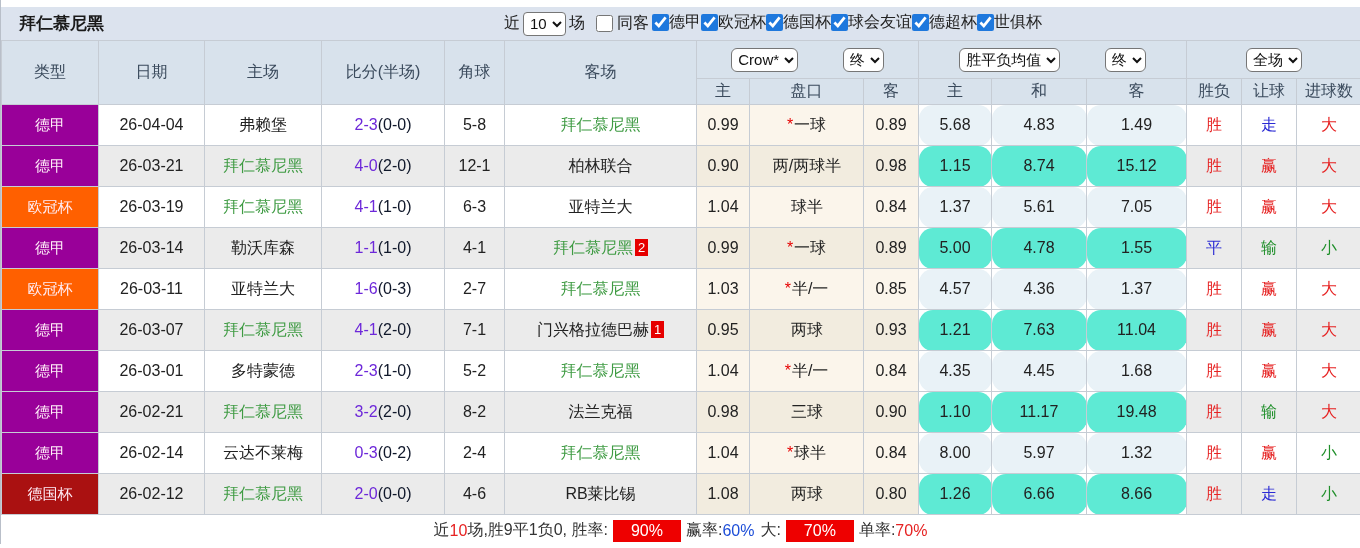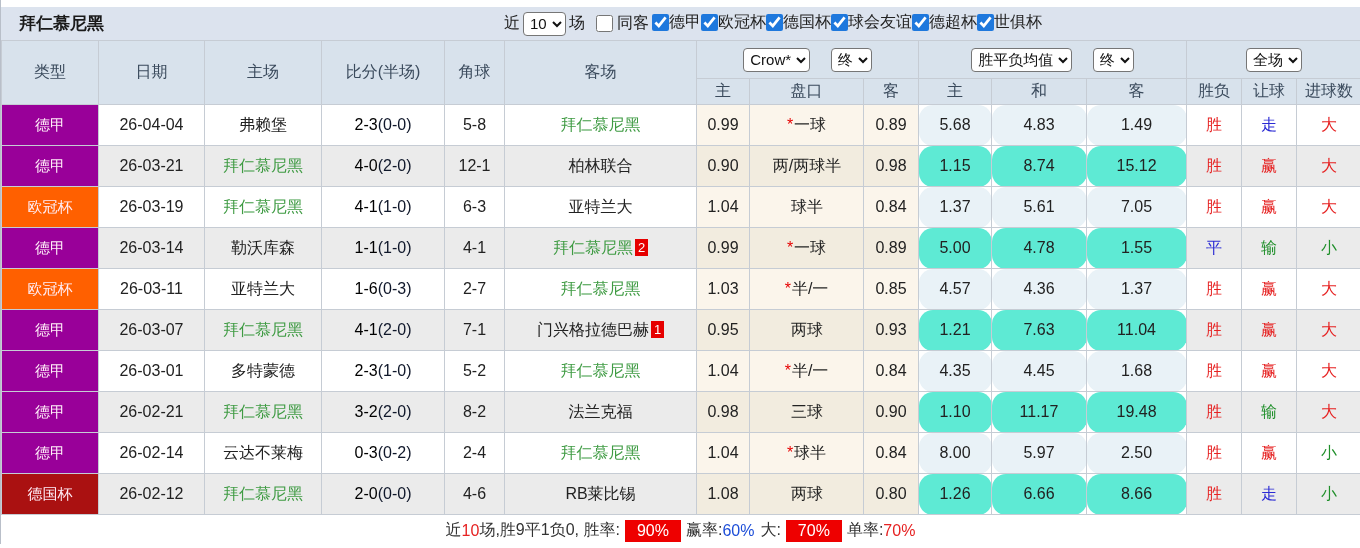--- a/index.html
+++ b/index.html
@@ -16,40 +16,40 @@
   .league-filter input[type="checkbox"] { margin: 0; }
   .league-filter label { display: inline-flex; align-items: center; }
 
   
   table { border-collapse: collapse; table-layout: fixed; width: 1360px; }
   th, td { border: 1px solid #c6ccd4; text-align: center; overflow: hidden; padding: 0; }
   thead th { background: #d8e2ec; font-weight: normal; color: #3a4a5c; font-size: 16px; }
   thead tr.dd-row th { height: 38px; }
   thead tr.sub-row th { height: 26px; }
   .dd-cell { background: #d8e2ec; }
-  .dd-cell select { margin: 0 8px; }
+  .dd-cell select { margin: 0 20px; border-radius: 6px; }
   tbody td { height: 41px; font-size: 16px; color: #222; background: #fff; }
   tbody tr.even td { background: #ebebeb; }
   td.league { color: #ffeef8; font-size: 15px; }
   tbody td.crow-cell { background: #fbf5eb; }
   tbody tr.even td.crow-cell { background: #f2ecdf; }
   tbody td.odd-cell { background: #e9f2f7; border-radius: 14px; }
   tbody tr.even td.odd-cell { background: #5eead4; }
   .bayern { color: #3f9b43; }
-  .score-main { color: #000000; }
+  .score-main { color: #6d28d9; }
   .score-half { color: #0f172a; }
   .star { color: var(--badge-red, #e60000); margin-right: 1px; }
   .num-badge { background: var(--badge-red, #e60000); color: #fff; font-size: 13px; padding: 0 3px; margin-left: 2px; display: inline-block; line-height: 17px; vertical-align: 1px; }
   .c-red { color: #e62222; }
   .c-blue { color: #2a2ad4; }
   .c-green { color: #1f8f2a; }
 
   
   .footer { height: 31px; display: flex; align-items: center; justify-content: center; font-size: 16px; color: #333; }
-  .hl-red { background: var(--rate-highlight, #ee0000); color: #fff; padding: 2px 12px; margin: 0 5px; }
+  .hl-red { background: var(--rate-highlight, #ee0000); color: #fff; padding: 2px 18px; margin: 0 5px; }
   .v-blue { color: #1d4ed8; }
   .v-red { color: #e62222; }
 </style>
 </head>
 <body>
 
 <div class="page">
 
   <div class="titlebar">
     <span class="title">拜仁慕尼黑</span>
@@ -273,21 +273,21 @@
       <td>26-02-14</td>
       <td><span class="team-name home-name">云达不莱梅</span></td>
       <td><span class="score-main">0-3</span><span class="score-half">(0-2)</span></td>
       <td>2-4</td>
       <td><span class="team-name away-name bayern">拜仁慕尼黑</span></td>
       <td class="crow-cell">1.04</td>
       <td class="crow-cell"><span class="star">*</span><span>球半</span></td>
       <td class="crow-cell">0.84</td>
       <td class="odd-cell">8.00</td>
       <td class="odd-cell">5.97</td>
-      <td class="odd-cell">2.50</td>
+      <td class="odd-cell">1.32</td>
       <td class="res c-red">胜</td>
       <td class="res c-red">赢</td>
       <td class="res c-green">小</td>
     </tr>
         <tr class="even">
       <td class="league" style="background: rgb(170, 17, 17);">德国杯</td>
       <td>26-02-12</td>
       <td><span class="team-name home-name bayern">拜仁慕尼黑</span></td>
       <td><span class="score-main">2-0</span><span class="score-half">(0-0)</span></td>
       <td>4-6</td>

